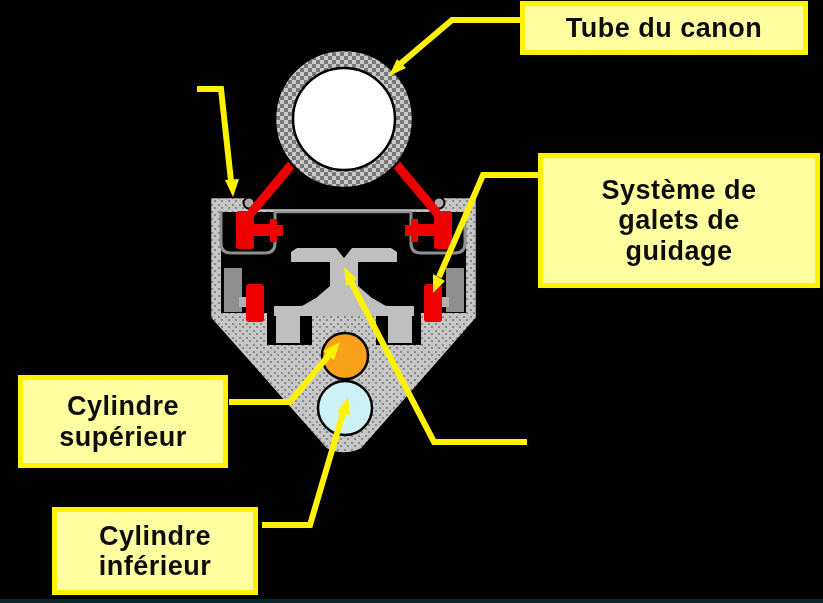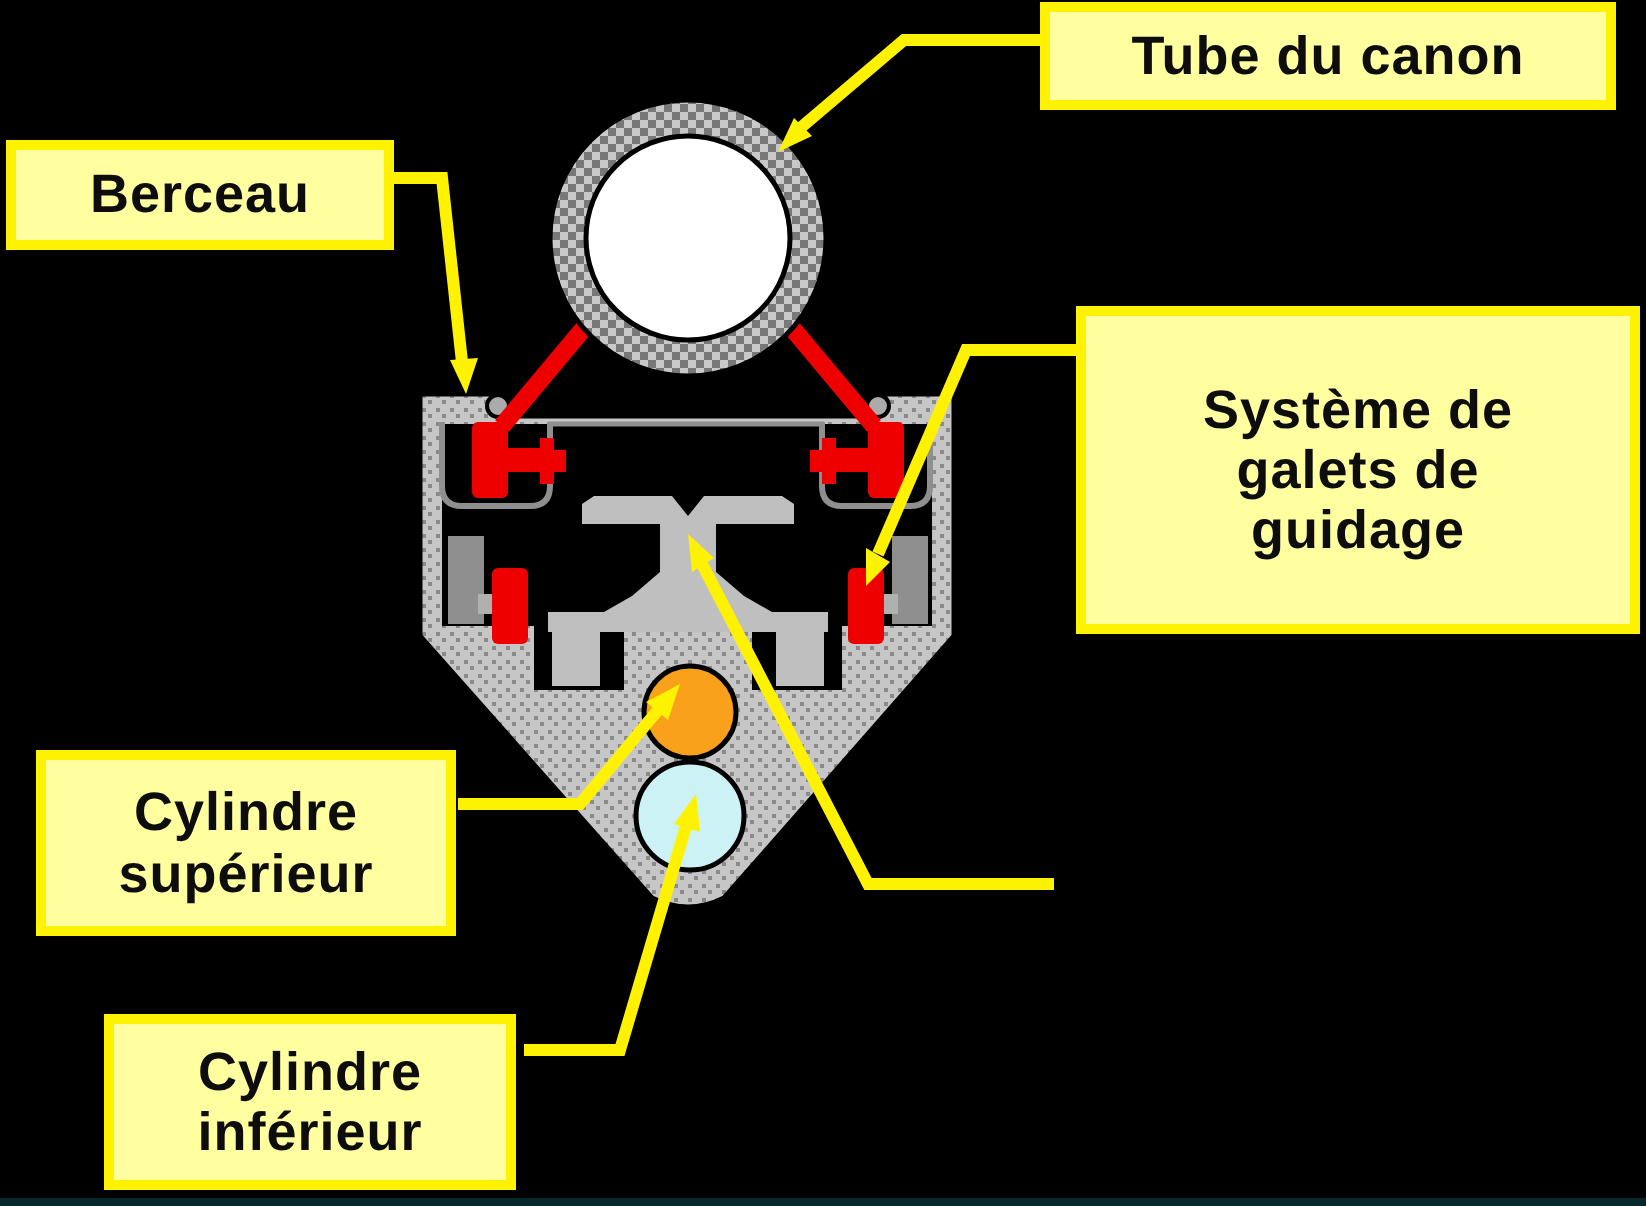--- a/index.html
+++ b/index.html
@@ -116,23 +116,22 @@
       <polygon points="233,197 225,180 239,179"></polygon>
       <polygon points="433,293 445,281 433,274"></polygon>
       <polygon points="344,267 357,279 346,286"></polygon>
       <polygon points="340,342 334,360 323,351"></polygon>
       <polygon points="348,397 350,416 337,412"></polygon>
     </g>
   </svg>
 
   <div class="callout fs1" style="left:520px;top:1px;width:288px;height:54px;">Tube du canon</div>
 
-  <div class="callout fs1" style="left:3px;top:70px;width:194px;height:55px;">Berceau</div>
 
-  <div class="callout fs2" style="left:538px;top:153px;width:282px;height:164px;">Système de
+  <div class="callout fs2" style="left:538px;top:153px;width:282px;height:135px;">Système de
 galets de
 guidage</div>
 
   <div class="callout fs2" style="left:18px;top:375px;width:210px;height:93px;">Cylindre
 supérieur</div>
 
 
   <div class="callout fs2" style="left:52px;top:507px;width:206px;height:88px;">Cylindre
 inférieur</div>
 

